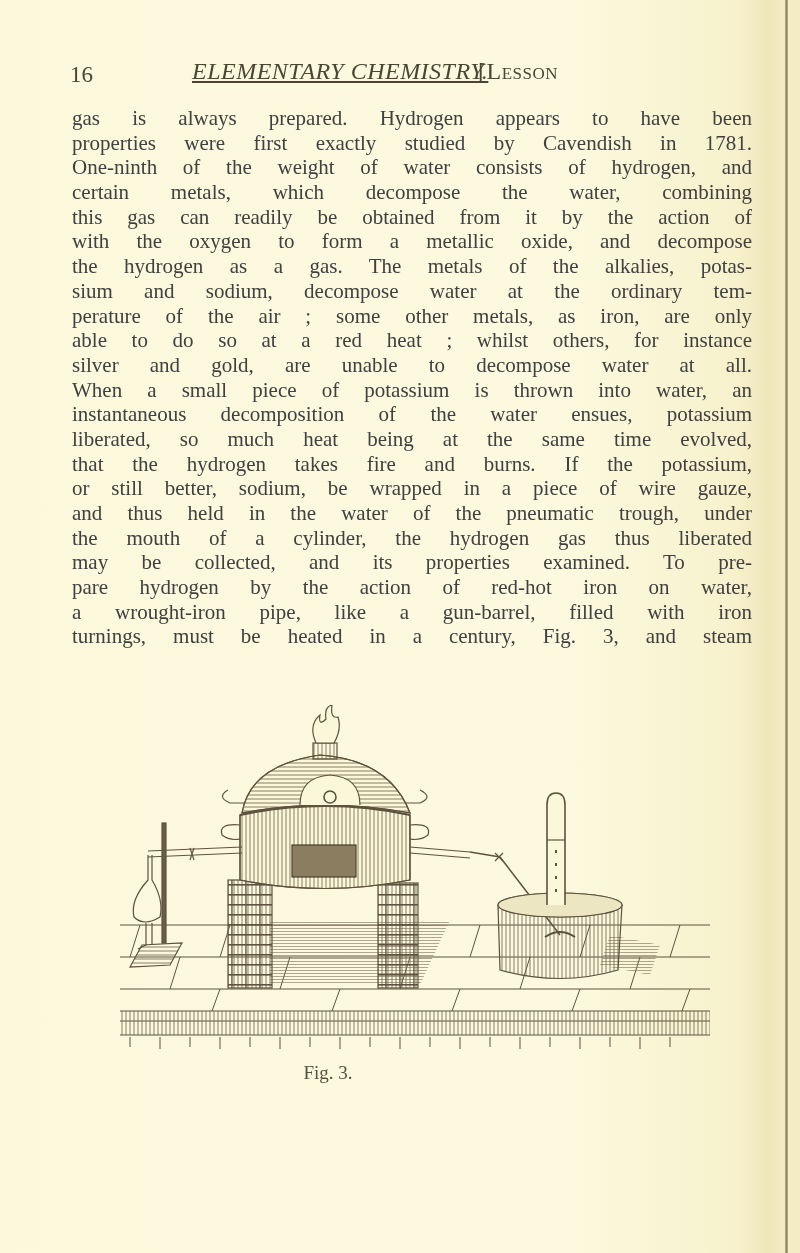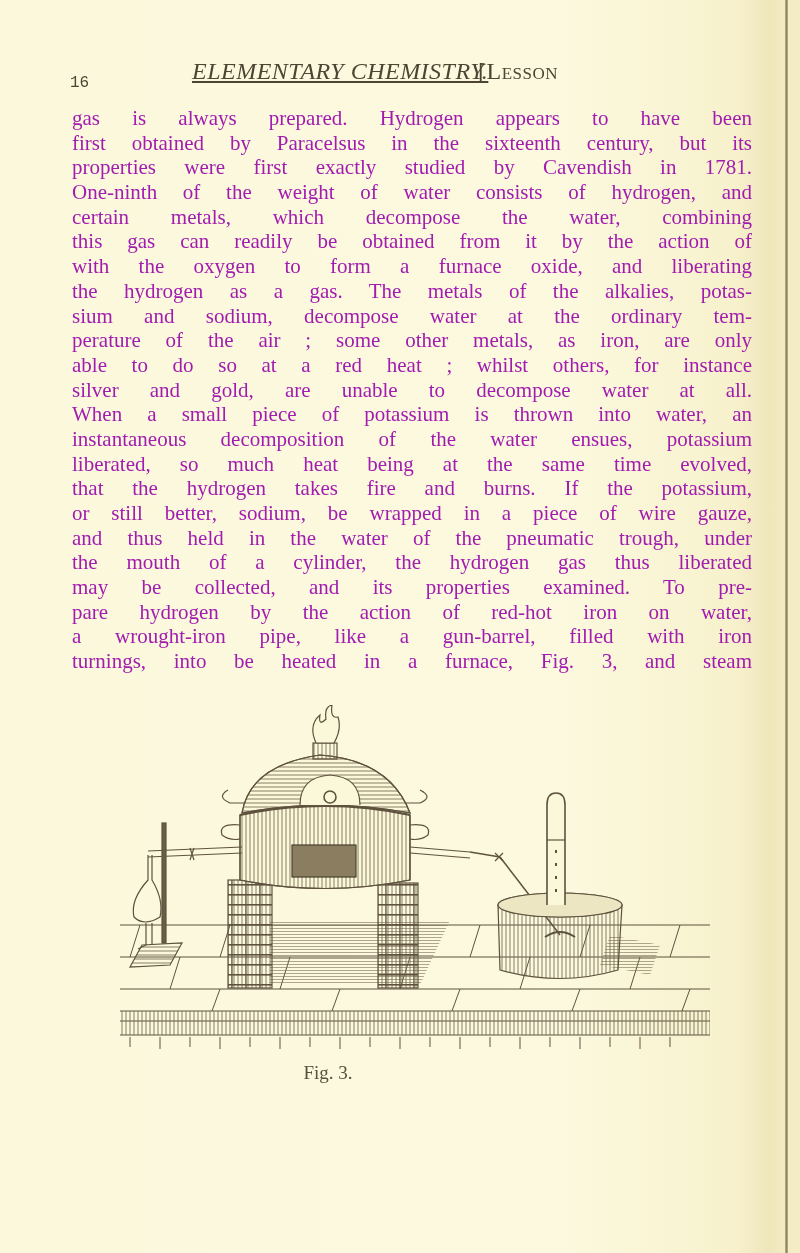--- a/index.html
+++ b/index.html
@@ -20,26 +20,26 @@
     opacity: 0.85;
   }
   .gutter-edge {
     position: absolute; left: 788px; top: 0; width: 12px; height: 1253px;
     background: #f3ecc4;
   }
   .header {
     position: absolute; top: 58px; left: 70px; width: 700px; height: 30px;
     font-size: 24px; color: #4e4434;
   }
-  .page-number { position: absolute; left: 0; top: 16px; font-size: 16px; font-family: Liberation Mono, monospace; }
+  .page-number { position: absolute; left: 0; top: 4px; font-size: 23px; }
   .running-title { position: absolute; left: 122px; top: 0; font-style: italic; letter-spacing: 0.5px; text-decoration: underline; }
   .lesson-label { position: absolute; left: 398px; top: 0; font-variant: small-caps; letter-spacing: 0.5px; margin-left: 10px; }
   .body-text {
     position: absolute; top: 106px; left: 72px; width: 680px;
-    font-size: 21px; line-height: 24.7px; color: #a21caf;
+    font-size: 21px; line-height: 24.7px; color: #404040;
   }
   .line { display: block; white-space: nowrap; text-align: justify; text-align-last: justify; height: 24.7px; }
   .figure {
     position: absolute; left: 120px; top: 705px; width: 600px; height: 350px;
   }
   .figure svg { width: 600px; height: 350px; display: block; }
   .caption {
     position: absolute; top: 1062px; left: 0; width: 656px; text-align: center;
     font-size: 19px; color: #5a4f3c;
   }
@@ -52,42 +52,41 @@
 <div class="gutter-edge"></div>
 
 <div class="header">
   <span class="page-number">16</span>
   <span class="running-title">ELEMENTARY CHEMISTRY.</span>
   <span class="lesson-label">[Lesson</span>
 </div>
 
 <div class="body-text">
   <span class="line">gas is always prepared.  Hydrogen appears to have been</span>
-  <span class="line">first obtained by Paracelsus in the sixteenth century, but its</span>
   <span class="line">properties were first exactly studied by Cavendish in 1781.</span>
   <span class="line">One-ninth of the weight of water consists of hydrogen, and</span>
   <span class="line">certain metals, which decompose the water, combining</span>
   <span class="line">this gas can readily be obtained from it by the action of</span>
-  <span class="line">with the oxygen to form a furnace oxide, and liberating</span>
+  <span class="line">with the oxygen to form a metallic oxide, and decompose</span>
   <span class="line">the hydrogen as a gas.  The metals of the alkalies, potas-</span>
   <span class="line">sium and sodium, decompose water at the ordinary tem-</span>
   <span class="line">perature of the air ; some other metals, as iron, are only</span>
   <span class="line">able to do so at a red heat ; whilst others, for instance</span>
   <span class="line">silver and gold, are unable to decompose water at all.</span>
   <span class="line">When a small piece of potassium is thrown into water, an</span>
   <span class="line">instantaneous decomposition of the water ensues, potassium</span>
   <span class="line">liberated, so much heat being at the same time evolved,</span>
   <span class="line">that the hydrogen takes fire and burns.  If the potassium,</span>
   <span class="line">or still better, sodium, be wrapped in a piece of wire gauze,</span>
   <span class="line">and thus held in the water of the pneumatic trough, under</span>
   <span class="line">the mouth of a cylinder, the hydrogen gas thus liberated</span>
   <span class="line">may be collected, and its properties examined.  To pre-</span>
   <span class="line">pare hydrogen by the action of red-hot iron on water,</span>
   <span class="line">a wrought-iron pipe, like a gun-barrel, filled with iron</span>
-  <span class="line">turnings, into be heated in a furnace, Fig. 3, and steam</span>
+  <span class="line">turnings, must be heated in a century, Fig. 3, and steam</span>
 </div>
 
 <div class="figure">
   <svg viewBox="0 0 600 350" xmlns="http://www.w3.org/2000/svg" stroke="#5e523e" fill="none" stroke-width="1.2">
     <defs>
       <pattern id="hstripes" width="6" height="4" patternUnits="userSpaceOnUse">
         <line x1="0" y1="2" x2="6" y2="2" stroke="#6a5e48" stroke-width="0.8"></line>
       </pattern>
       <pattern id="vstripes" width="4" height="6" patternUnits="userSpaceOnUse">
         <line x1="2" y1="0" x2="2" y2="6" stroke="#6a5e48" stroke-width="0.8"></line>

